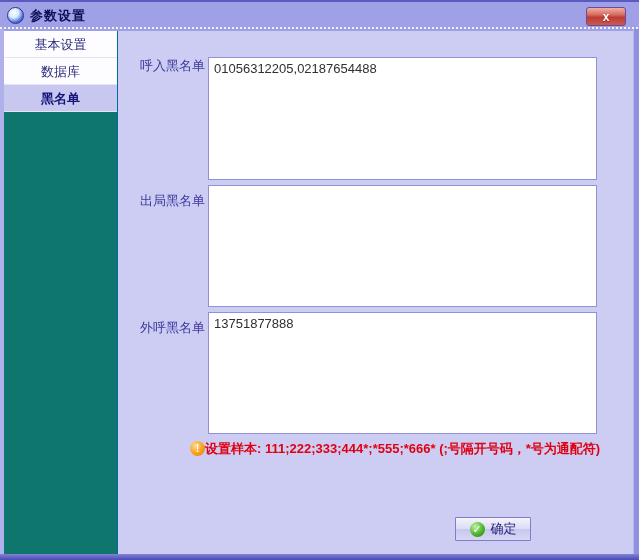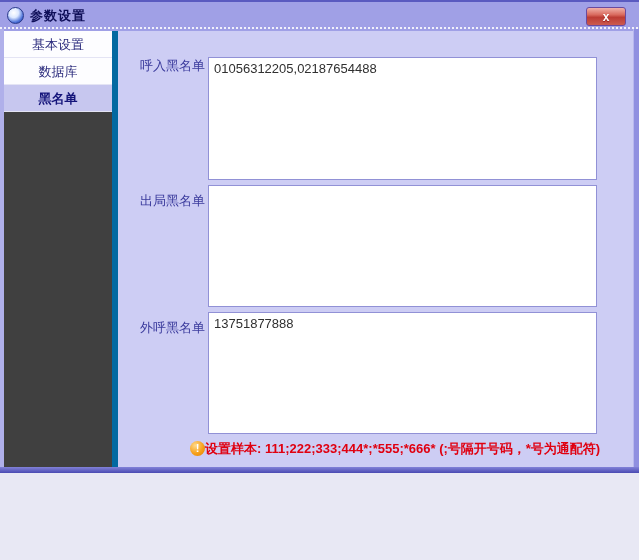--- a/index.html
+++ b/index.html
@@ -1,19 +1,19 @@
 <!DOCTYPE html>
 <html><head>
 <meta charset="utf-8">
 <style>
   html,body{margin:0;padding:0;background:#e8e8f4;}
   *{box-sizing:border-box;font-family:"Liberation Sans","DejaVu Sans",sans-serif;}
 
   .window{
-    position:relative;width:639px;height:473px;overflow:hidden;
+    position:relative;width:639px;height:560px;overflow:hidden;
     background:#a0a0e6;
   }
 
   
   .titlebar{
     position:absolute;left:0;top:0;width:639px;height:29px;
     background:
       radial-gradient(ellipse 90px 26px at 86% 115%, rgba(255,255,255,.95), rgba(255,255,255,0) 70%),
       radial-gradient(ellipse 120px 30px at 99% 60%, rgba(255,255,255,.75), rgba(255,255,255,0) 70%),
       radial-gradient(ellipse 70px 22px at 62% 130%, rgba(255,255,255,.55), rgba(255,255,255,0) 70%),
@@ -36,21 +36,21 @@
     position:absolute;right:13px;top:5px;width:40px;height:19px;
     background:linear-gradient(to bottom,#f0b0a8 0%,#d96a5e 40%,#bc3c34 55%,#cc5a50 100%);
     border:1px solid #6a4a9e;border-radius:3px;
     color:#fff;font-size:12px;font-weight:bold;line-height:16px;text-align:center;
     cursor:pointer;padding:0;text-shadow:0 1px 1px rgba(120,0,0,.6);
   }
 
   
   .sidebar{
     position:absolute;left:4px;top:31px;width:114px;bottom:6px;
-    background:#404040;border-right:6px solid #0369a1;
+    background:#0f766e;border-right:1px solid #0369a1;
   }
   .side-item{
     height:27px;line-height:27px;text-align:center;
     font-size:13px;color:#2a2a7c;background:#fdfdff;
     border-bottom:1px solid #e4e4f4;cursor:pointer;
   }
   .side-item.selected{
     background:#c7c7ef;font-weight:bold;color:#14147a;
   }
   .main{

